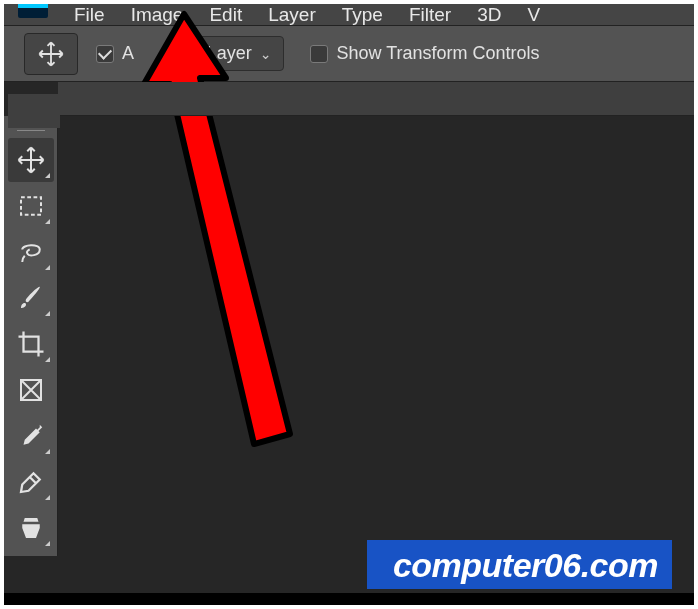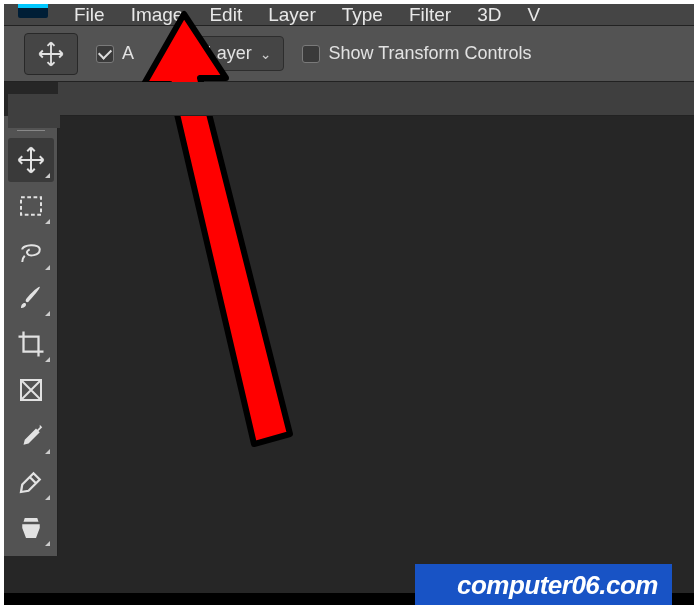--- a/index.html
+++ b/index.html
@@ -159,28 +159,28 @@
   .annot-arrow {
     position: absolute;
     left: 100px;
     top: 0px;
     pointer-events: none;
   }
 
   .watermark {
     position: absolute;
     right: 22px;
-    bottom: 0;
+    bottom: 16px;
     background: #1853c5;
     color: #fff;
     font-family: "Arial Black", Arial, sans-serif;
     font-weight: 900;
     font-style: italic;
-    font-size: 26px;
-    padding: 6px 14px 4px 42px;
+    font-size: 34px;
+    padding: 6px 14px 4px 26px;
     letter-spacing: -0.5px;
   }
 </style>
 </head>
 <body>
 
 <div class="app-icon"></div>
 
 <div class="menubar">
   <span class="menu-item">File</span>
@@ -203,21 +203,21 @@
   </div>
   <div class="opt-check">
     <span class="chkbox checked"></span>
     <span>A</span>
   </div>
   <span class="plus-sep">+</span>
   <div class="select-box">
     <span>Layer</span>
     <span class="chev">⌄</span>
   </div>
-  <div class="opt-check" style="margin-left:0;">
+  <div class="opt-check" style="margin-left:8px;">
     <span class="chkbox"></span>
     <span>Show Transform Controls</span>
   </div>
 </div>
 
 <div class="workspace">
 
   <div class="canvas">
     <div class="canvas-topstrip"></div>
     <div class="left-edge">

